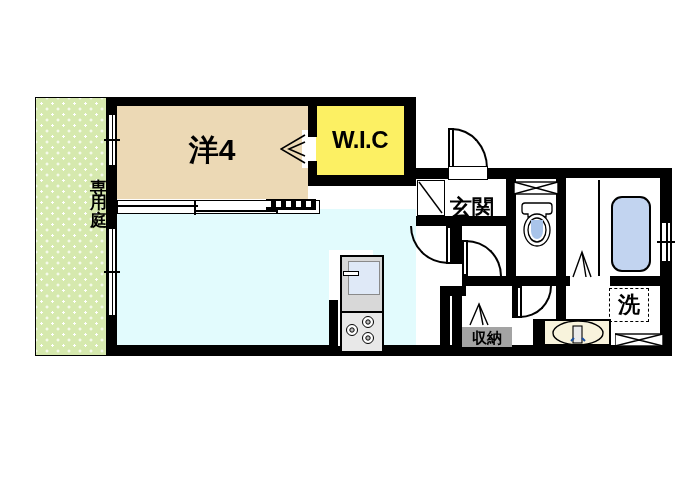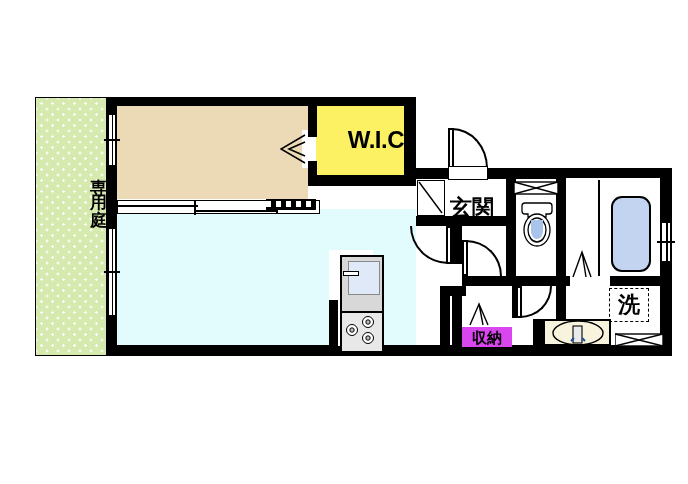--- a/index.html
+++ b/index.html
@@ -67,21 +67,21 @@
 
   .boxed {
     border: 1.5px dashed #000;
     background: #fff;
     box-sizing: border-box;
     display: flex;
     align-items: center;
     justify-content: center;
   }
   .plainbox {
-    background: #d946ef;
+    background: #a3a3a3;
     display: flex;
     align-items: center;
     justify-content: center;
   }
 
   
   .arc {
     border: 2px solid #000;
     background: transparent;
     box-sizing: border-box;
@@ -121,20 +121,21 @@
 
   <div class="abs wall" style="left:404px; top:97px; width:12px; height:83px;"></div>
 
   <div class="abs wall" style="left:404px; top:168px; width:142px; height:11px;"></div>
   <div class="abs wall" style="left:546px; top:168px; width:126px; height:11px;"></div>
 
   <div class="abs wall" style="left:660px; top:168px; width:12px; height:188px;"></div>
 
   <div class="abs wall" style="left:440px; top:345px; width:232px; height:11px;"></div>
 
+  <div class="abs lab lab-room" style="left:116px; top:135px; width:192px;">洋4</div>
 
   <div class="abs wall" style="left:107px; top:97px; width:10px; height:17px;"></div>
   <div class="abs" style="left:108px; top:114px; width:8px; height:52px; background:#fff; border:1px solid #000; box-sizing:border-box;">
     <div class="abs thin" style="left:3px; top:0; width:1px; height:52px;"></div>
   </div>
   <div class="abs thin" style="left:104px; top:139px; width:16px; height:2px;"></div>
   <div class="abs wall" style="left:107px; top:166px; width:10px; height:44px;"></div>
 
   <div class="abs white" style="left:302px; top:130px; width:14px; height:38px;"></div>
   <svg class="abs" style="left:280px; top:133px;" width="26" height="32" viewBox="0 0 26 32">
@@ -146,21 +147,21 @@
     <div class="abs thin" style="left:0; top:4px; width:80px; height:1.5px;"></div>
     <div class="abs thin" style="left:76px; top:0; width:1.5px; height:14px;"></div>
     <div class="abs thin" style="left:78px; top:9px; width:82px; height:1.5px;"></div>
   </div>
   <div class="abs" style="left:277px; top:200px; width:43px; height:14px; background:#fff; border:1.5px solid #000; box-sizing:border-box;"></div>
 
   <div class="abs wall" style="left:266px; top:199px; width:50px; height:11px;"></div>
   <div class="abs" style="left:266px; top:201px; width:48px; height:6px;
               background-image: repeating-linear-gradient(to right,#fff 0 5px,#000 5px 10px);"></div>
 
-  <div class="abs lab lab-wic" style="left:316px; top:128px; width:88px;text-align:right;">W.I.C</div>
+  <div class="abs lab lab-wic" style="left:316px; top:128px; width:88px;">W.I.C</div>
   <div class="abs wall" style="left:308px; top:175px; width:108px; height:11px;"></div>
   <div class="abs wall" style="left:308px; top:97px; width:9px; height:40px;"></div>
   <div class="abs wall" style="left:308px; top:161px; width:9px; height:25px;"></div>
 
 
   <div class="abs" style="left:108px; top:228px; width:8px; height:88px; background:#fff; border:1px solid #000; box-sizing:border-box;">
     <div class="abs thin" style="left:3px; top:0; width:1px; height:88px;"></div>
   </div>
   <div class="abs thin" style="left:104px; top:271px; width:16px; height:2px;"></div>
   <div class="abs wall" style="left:107px; top:316px; width:10px; height:40px;"></div>

